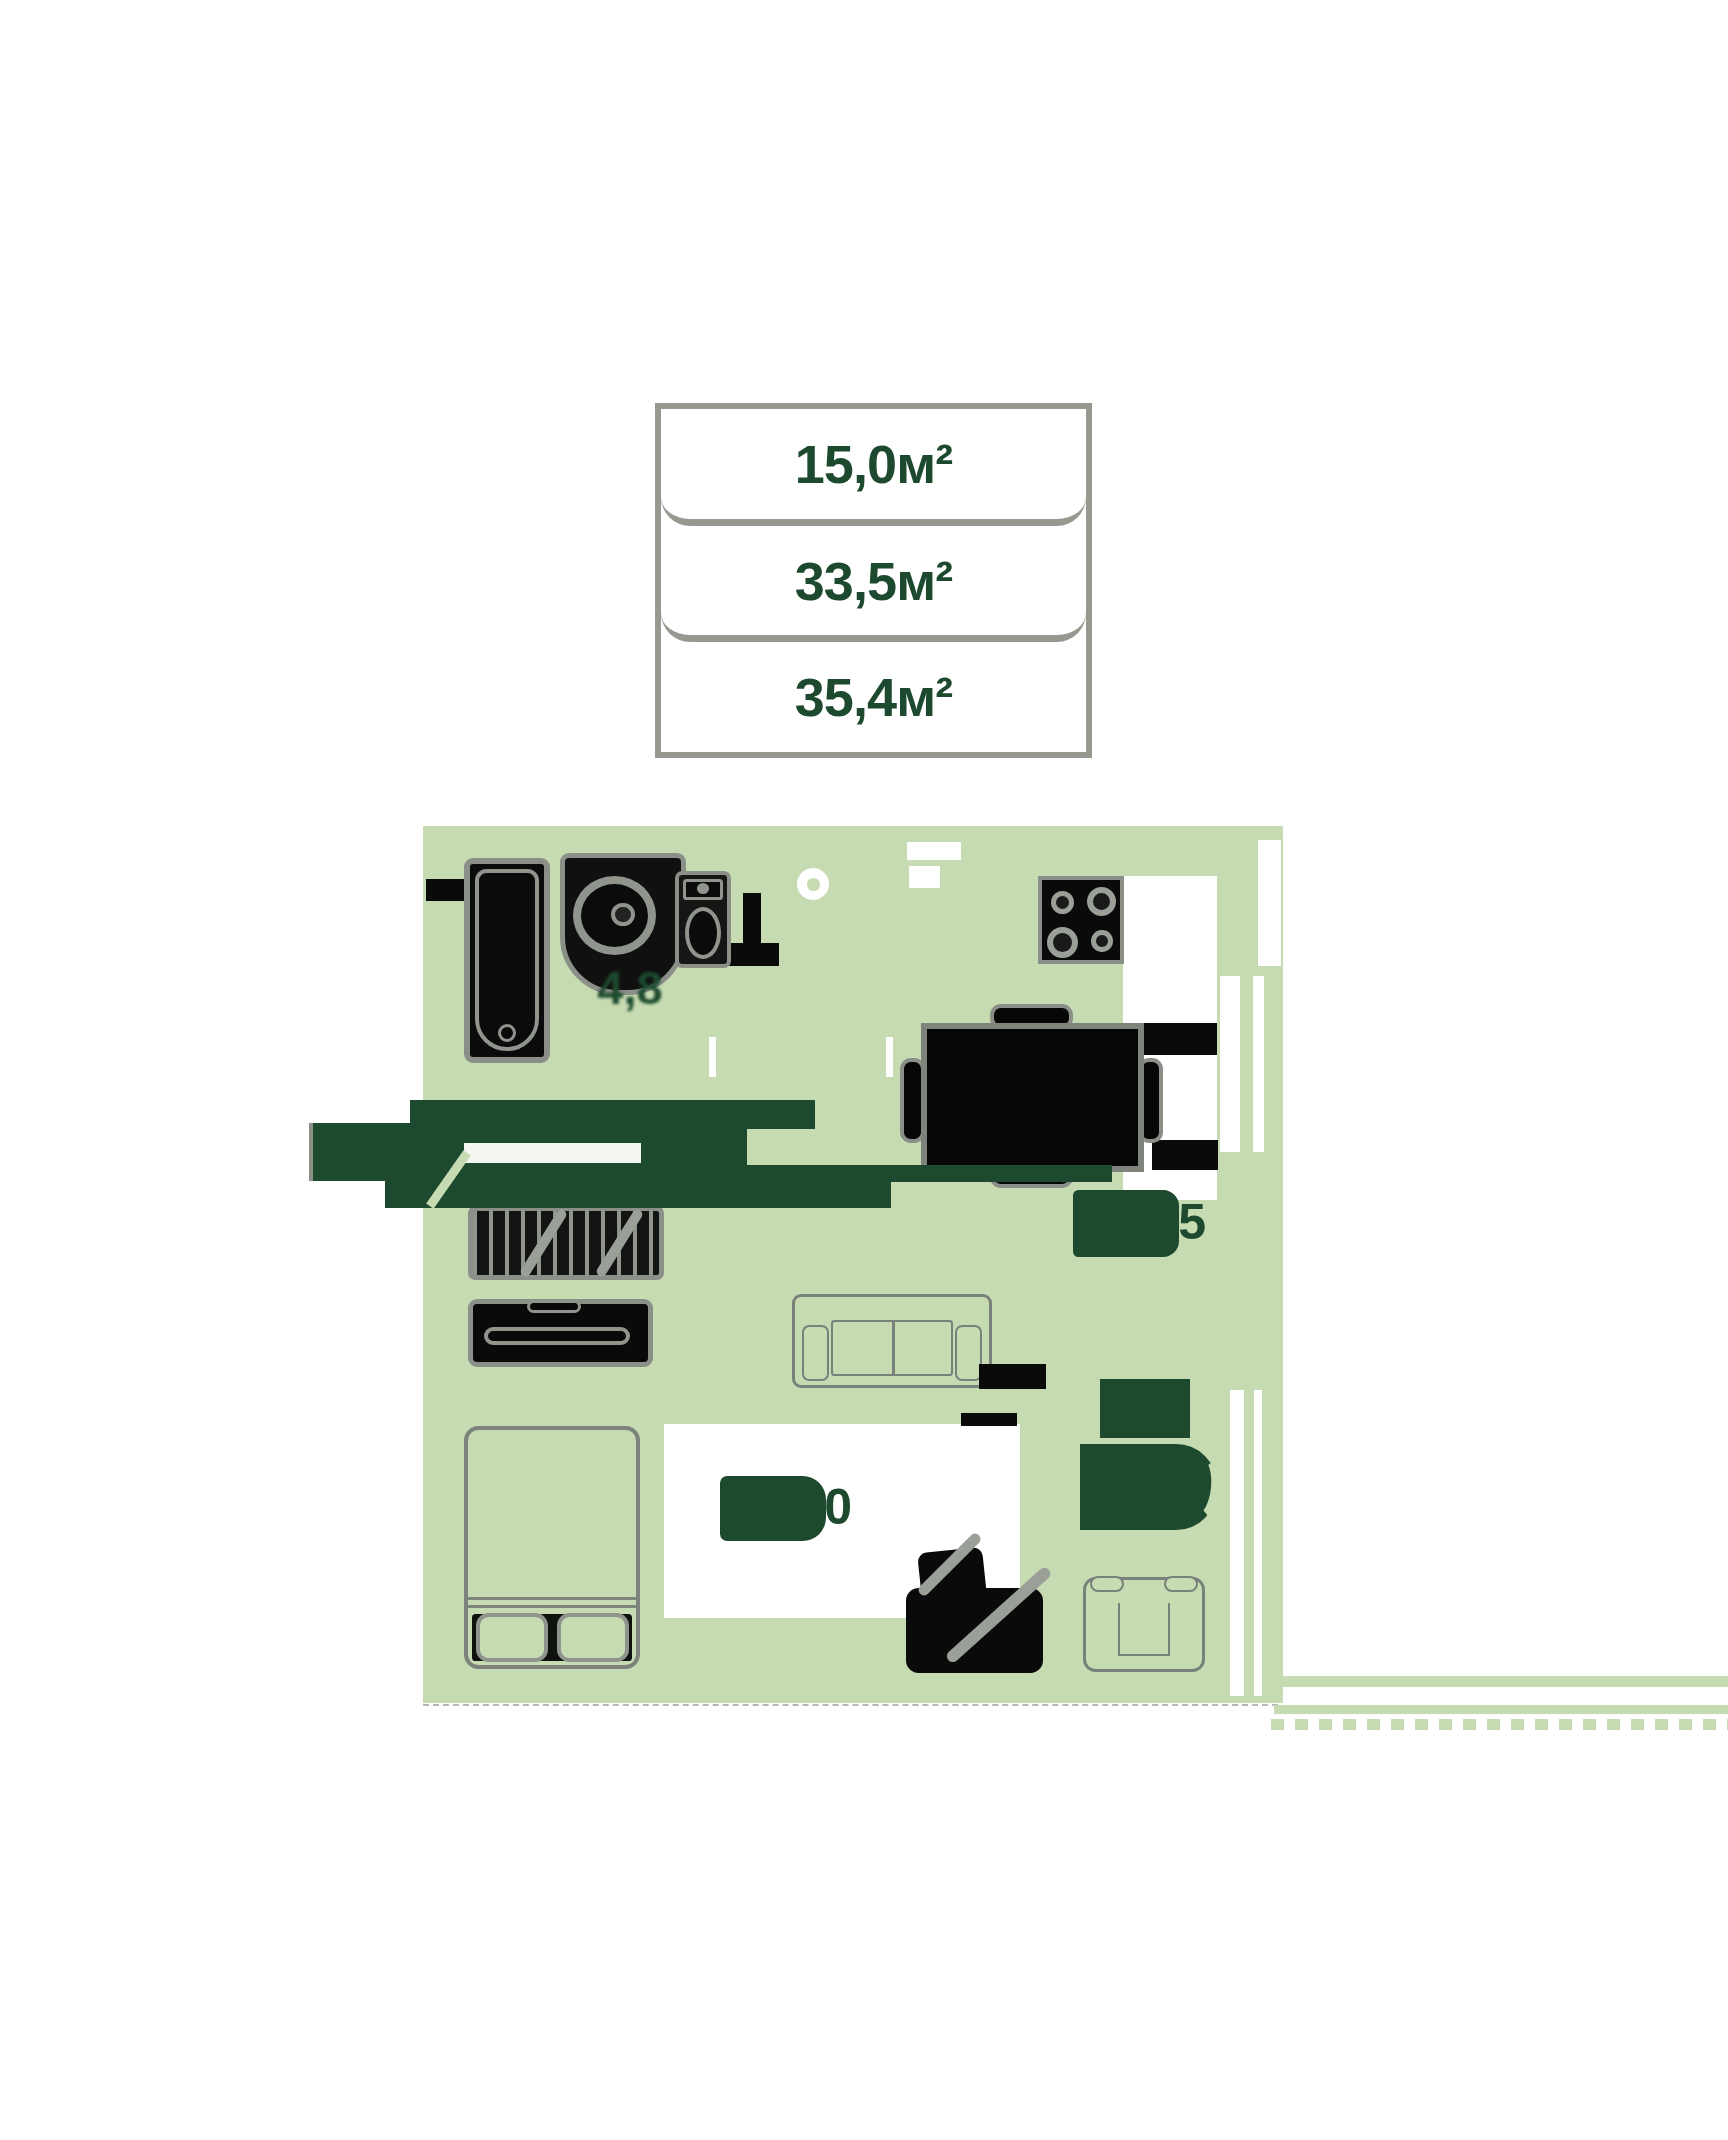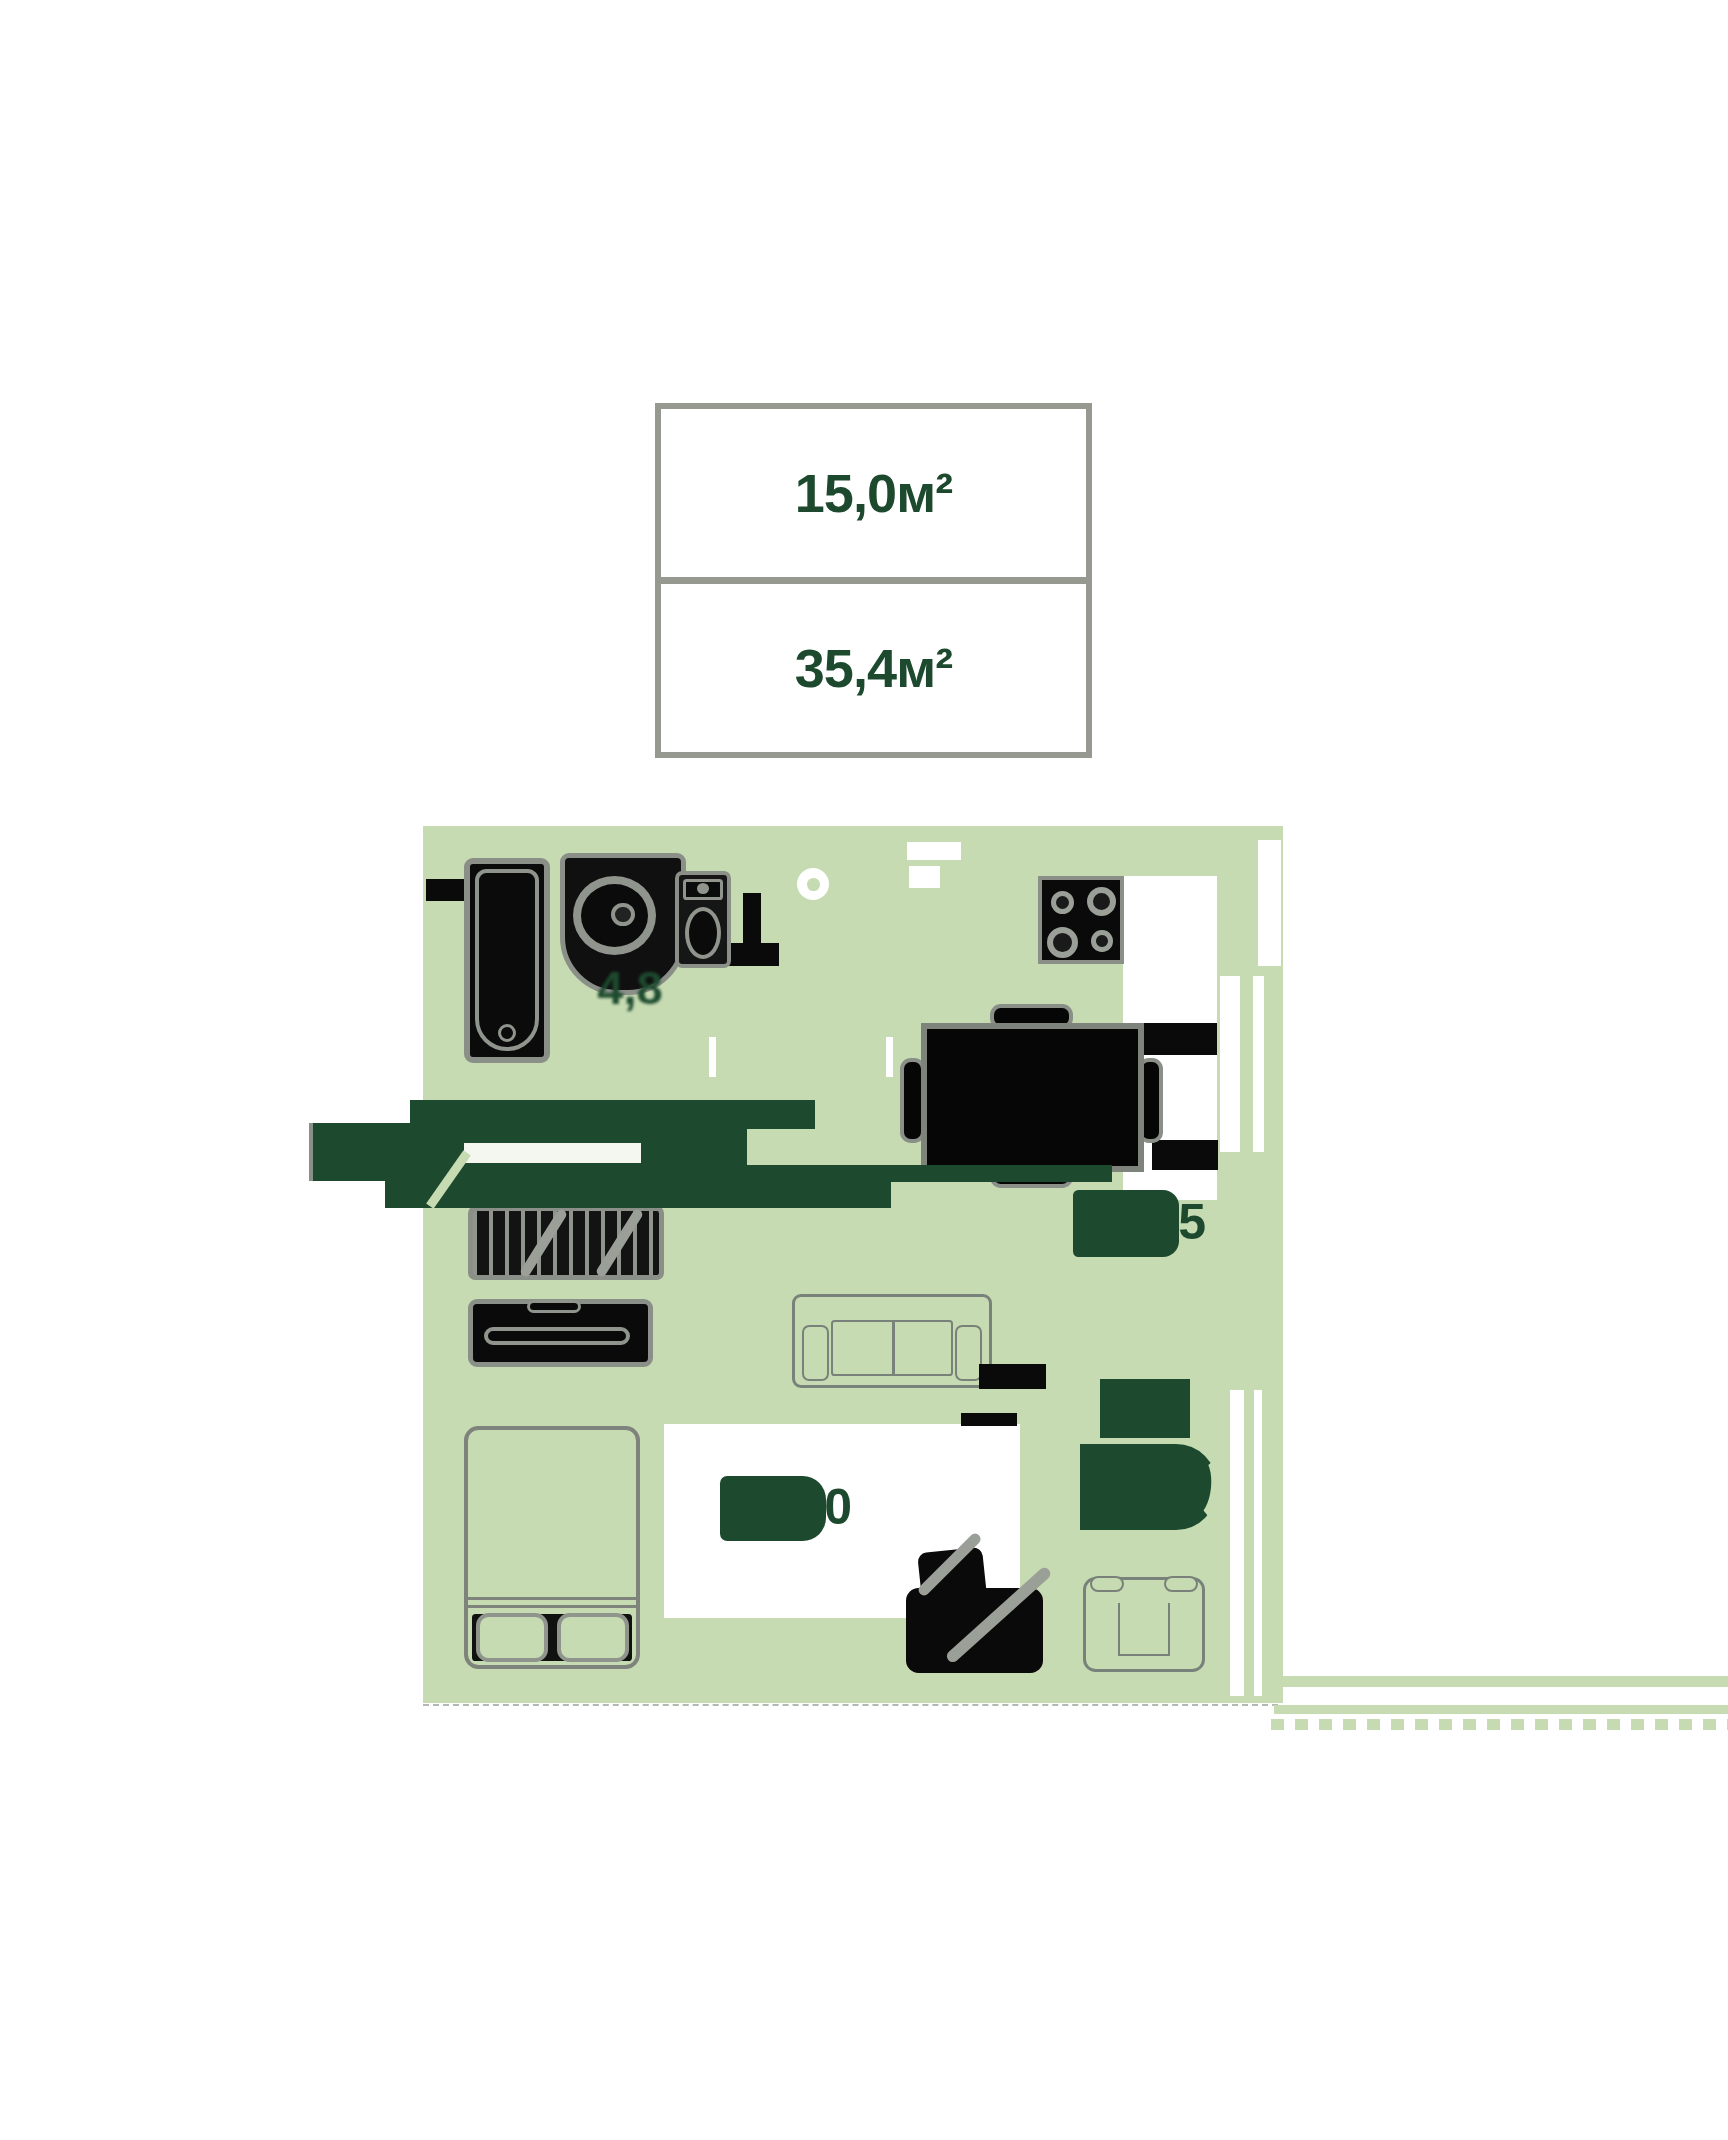--- a/index.html
+++ b/index.html
@@ -7,21 +7,21 @@
           font-family:"Liberation Sans",sans-serif;}
   .abs{position:absolute;}
 
   
   .spec-table{position:absolute;left:655px;top:403px;width:437px;height:355px;
               border:6.3px solid #95998f;background:#fff;display:flex;box-sizing:border-box;}
   .spec-left{width:137px;border-right:7.2px solid #95998f;display:flex;align-items:center;
              justify-content:center;box-sizing:border-box;}
   .spec-right{flex:1;display:flex;flex-direction:column;}
   .spec-row{flex:1;display:flex;align-items:center;justify-content:center;
-            border-bottom:7.2px solid #95998f;box-sizing:border-box;}
+            border-bottom:7.2px solid #95998f;box-sizing:border-box;border-radius:29px;}
   .spec-row:last-child{border-bottom:none;text-align:center;}
   .spec-type{font-size:67px;font-weight:bold;color:#1d4a2e;}
   .spec-val{font-size:54px;font-weight:bold;color:#1d4a2e;letter-spacing:-0.9px;}
 
   
   .plan{position:absolute;left:423px;top:826px;width:860px;height:877px;background:#c7dbb2;}
   .plan div{position:absolute;box-sizing:border-box;}
 
   .wz{background:#ffffff;}
   .wz-counter{left:700px;top:50px;width:94px;height:324px;}
@@ -154,20 +154,23 @@
 <body>
 
 <div class="canvas">
 
   <div class="spec-table">
     <div class="spec-right">
       <div class="spec-row">
         <span class="spec-val">15,0м²</span>
       </div>
       <div class="spec-row">
+        <span class="spec-val">33,5м²</span>
+      </div>
+      <div class="spec-row">
         <span class="spec-val">35,4м²</span>
       </div>
     </div>
   </div>
 
   <div class="plan">
 
     <div class="wz wz-counter"></div>
     <div class="wz wz-bedroom"></div>
     <div class="wz wz-tr"></div>

